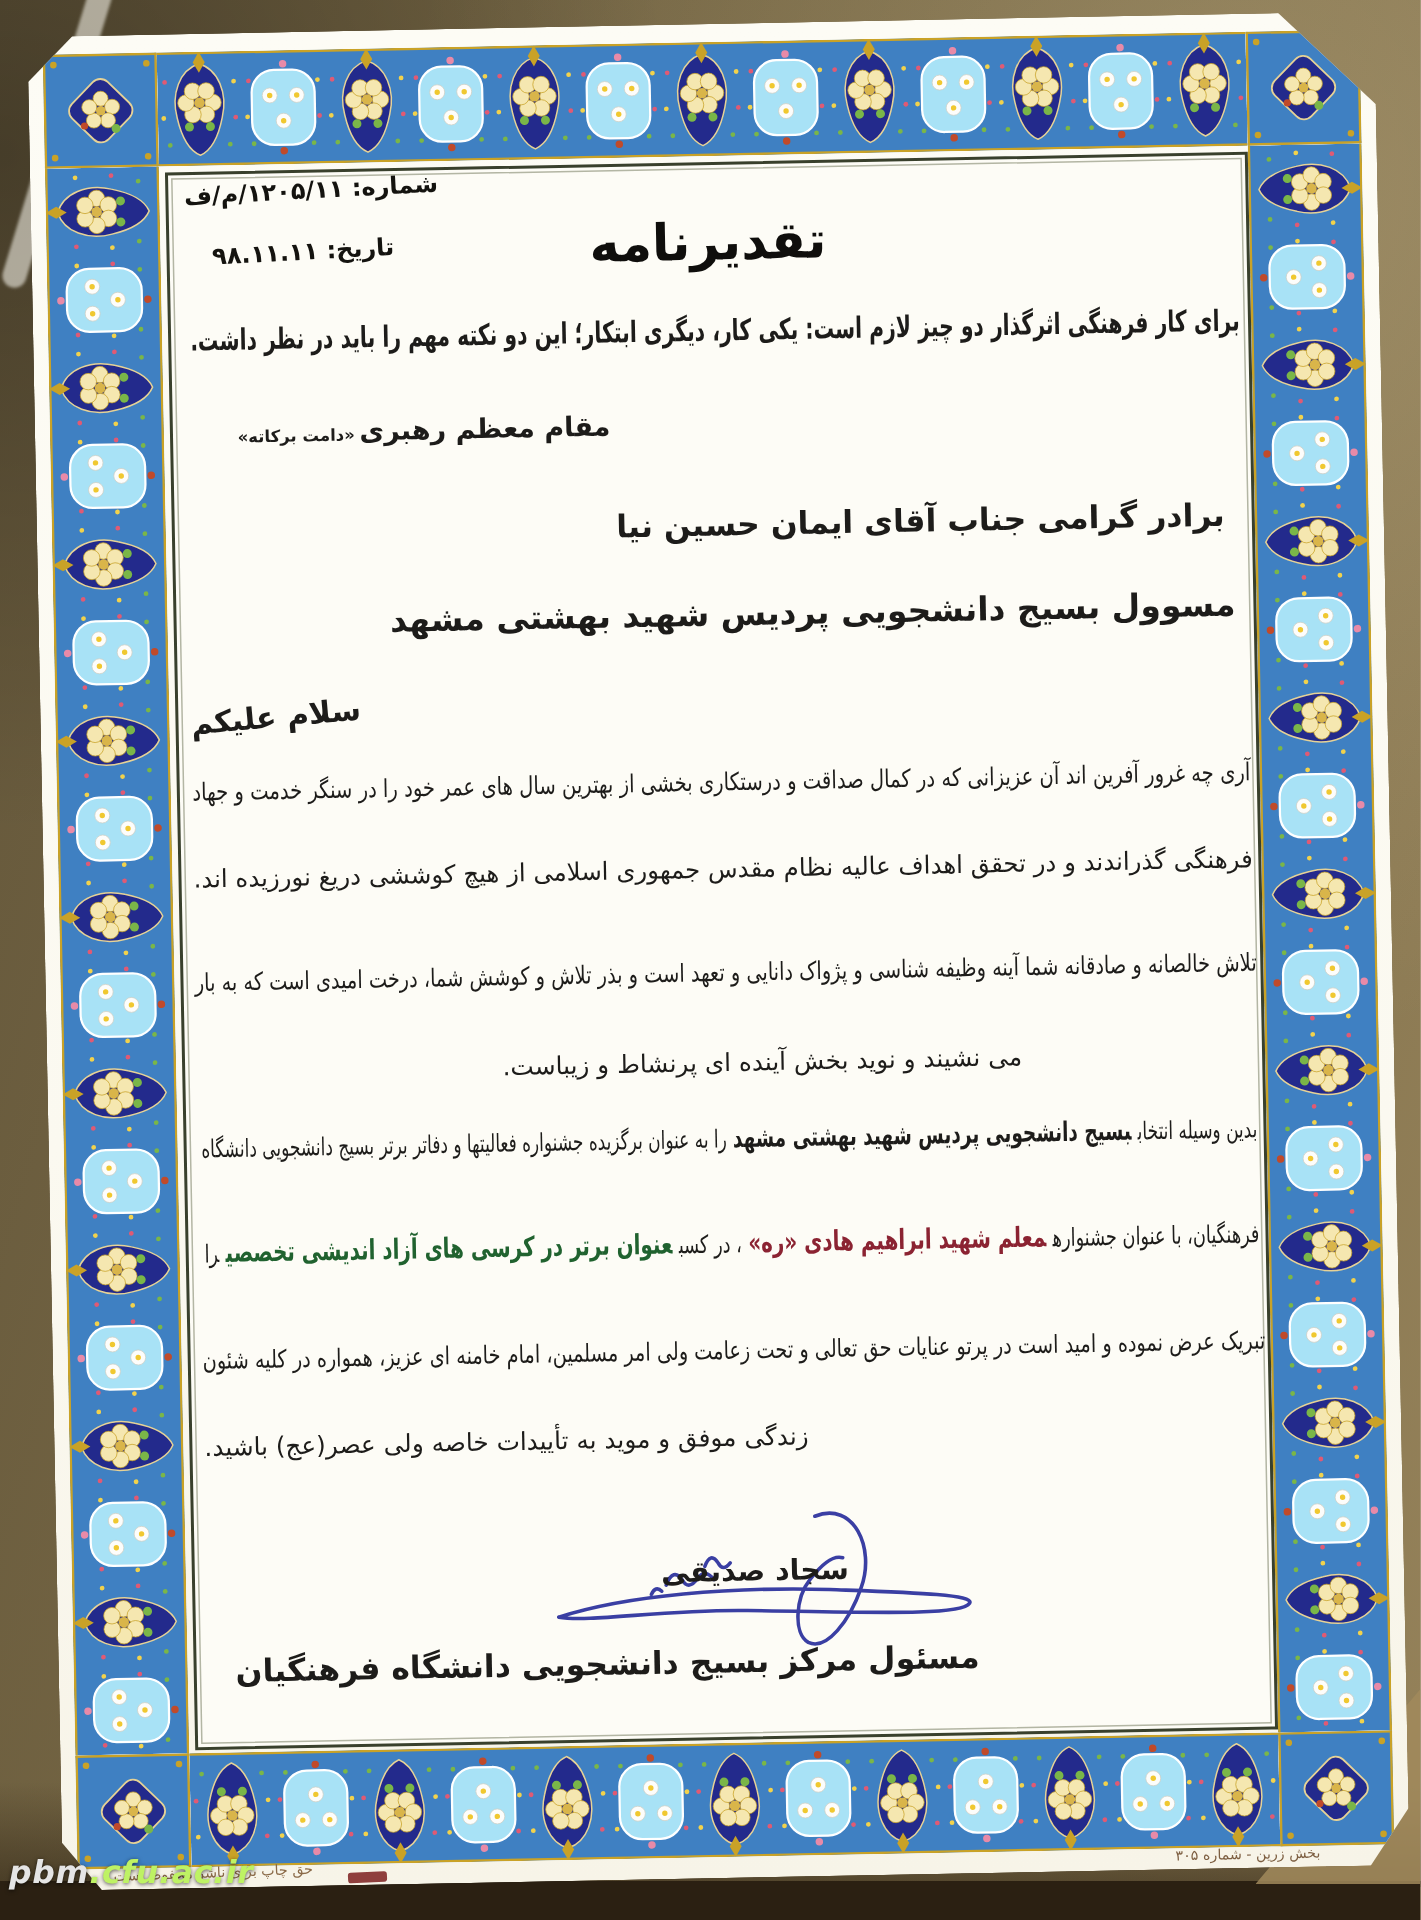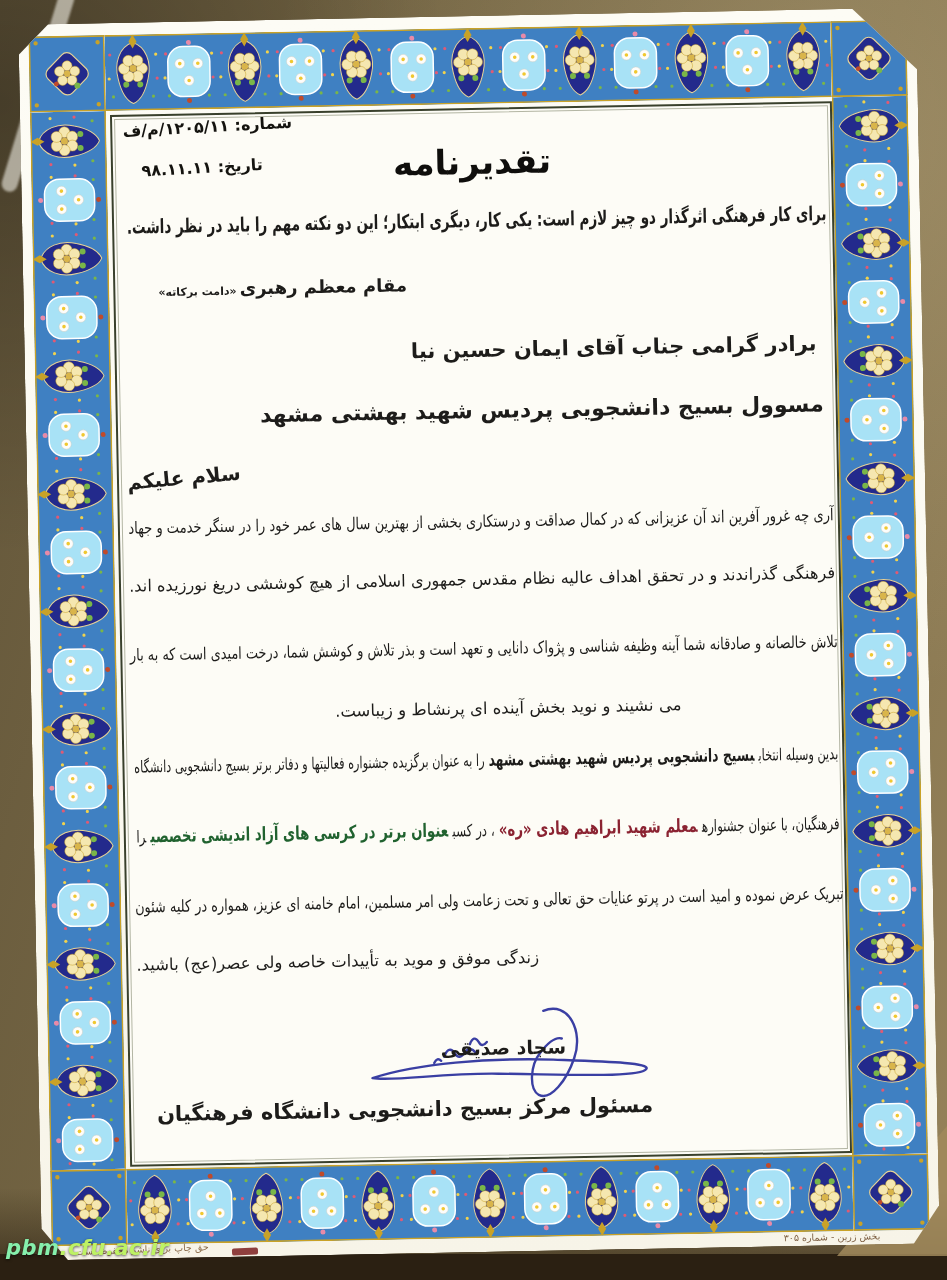--- a/index.html
+++ b/index.html
@@ -62,21 +62,21 @@
   .sig-svg{position:absolute;}
   .autofit{transform-origin:right center;}
 
   .small-print{position:absolute;font-size:9.5px;color:#8a6a48;direction:rtl;white-space:nowrap;}
   .copyright{left:34px;top:1221px;transform:rotate(-1deg);}
   .print-code{left:742px;top:1222px;color:#7d5f42;}
 
   
   .watermark{position:absolute;left:6px;top:1236px;font-style:italic;font-weight:bold;
     font-size:21px;letter-spacing:.5px;text-shadow:0 1px 3px rgba(0,0,0,.65);}
-  .wm-prefix{color:#86efac;text-align:right;}
+  .wm-prefix{color:#e5e5e5;text-align:right;}
   .wm-suffix{color:#bef264;}
   .wm-dash{position:absolute;left:232px;top:1248px;width:26px;height:7px;background:#7c1e1e;
     transform:rotate(-3deg);opacity:.85;border-radius:2px;}
 </style>
 </head>
 <body>
 
 <div class="bg-bottom-fade"></div>
 <div class="bg-bottom-strip"></div>
 <div class="bg-tan-wedge"></div>

